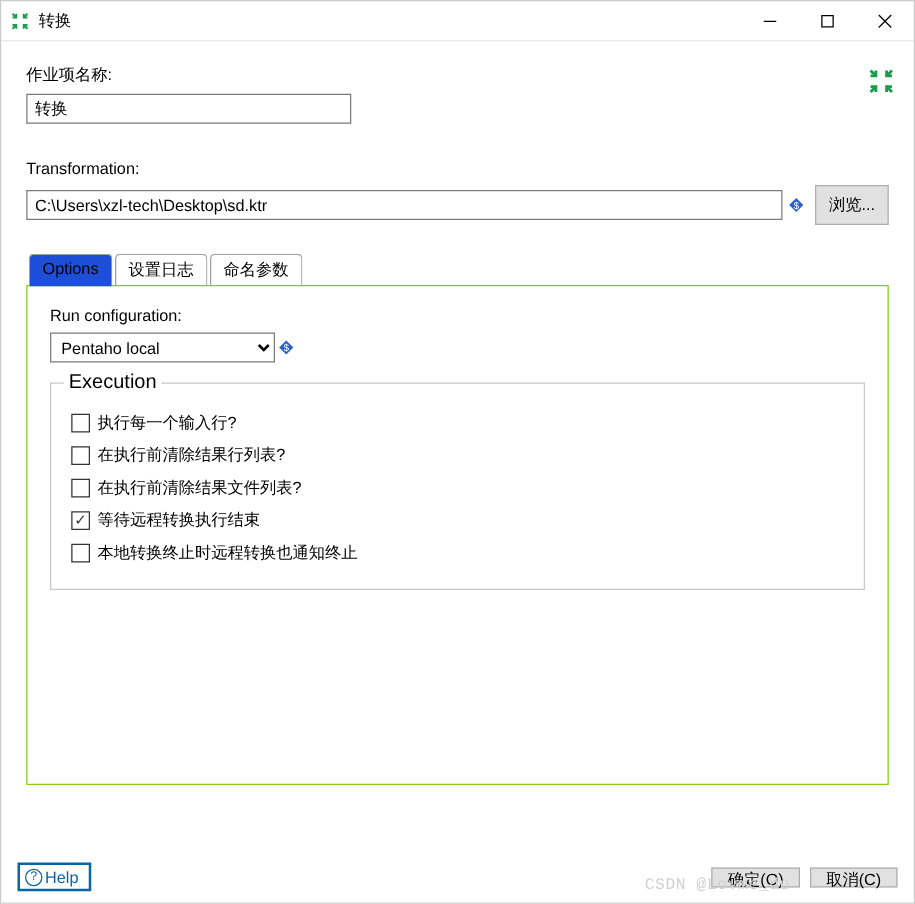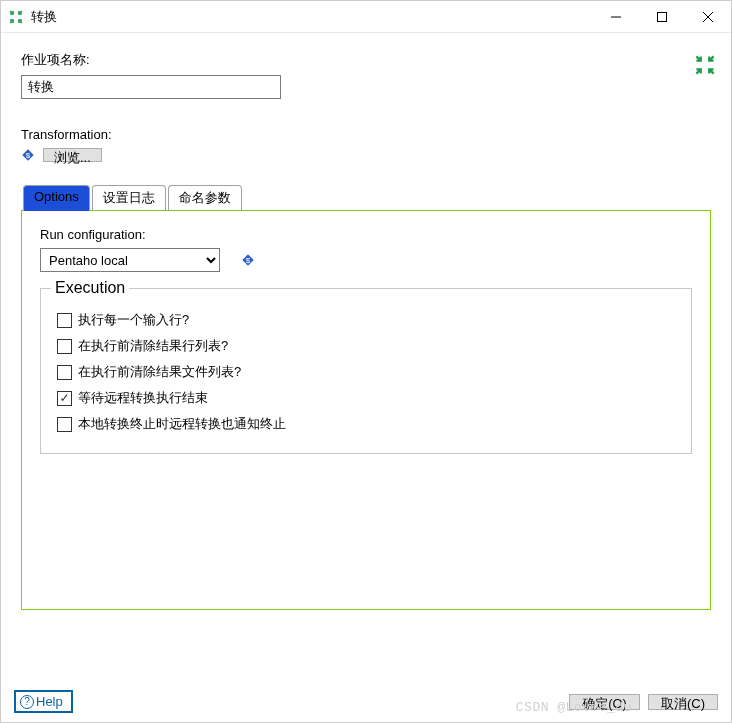--- a/index.html
+++ b/index.html
@@ -61,21 +61,21 @@
       padding:2px 6px;
       font-size:13px;
       font-family:inherit;
       background:#fff;
     }
     .diamond {
       width:14px; height:14px; display:inline-flex; align-items:center; justify-content:center;
     }
     .diamond svg { display:block; }
     .browse-btn {
-      height:14px;
+      height:32px;
       padding: 0 10px;
       border:1px solid #adadad;
       background:#e1e1e1;
       font-size:13px;
       font-family:inherit;
       margin-left:4px;
     }
     .tabs-wrap {
       margin-top: 22px;
       position:relative;
@@ -95,21 +95,21 @@
     .tab.inactive { z-index:1; }
     .tab.active { z-index:3; background:#1d4ed8; }
     .tab-panel {
       border:1px solid #84cc16;
       padding: 16px 18px 18px 18px;
       position:relative;
       z-index:2;
       min-height: 400px;
     }
     .runcfg-lbl { display:block; margin-bottom:6px; }
-    .runcfg-row { display:flex; align-items:center; gap:21px; }
+    .runcfg-row { display:flex; align-items:center; gap:2px; }
     .select {
       height:24px;
       border:1px solid #7a7a7a;
       padding:2px 4px;
       font-size:13px;
       font-family:inherit;
       background:#fff;
       width:180px;
     }
     .group {
@@ -240,20 +240,21 @@
             <path d="M10 13 L10 10 L13 10"></path>
         </g>
       </svg>
     </span>
   </div>
 
   <div class="sep"></div>
 
   <label class="lbl">Transformation:</label>
   <div class="transf-row">
+    <input class="transf-input" value="C:\Users\xzl-tech\Desktop\sd.ktr" style="">
     <span class="diamond">
       <svg width="12" height="12" viewBox="0 0 12 12">
           <rect x="2" y="2" width="8" height="8" fill="#2a60c8" transform="rotate(45 6 6)"></rect>
           <text x="6" y="9" text-anchor="middle" fill="#fff" font-size="8" font-family="sans-serif">$</text>
         </svg>
     </span>
     <button class="browse-btn">浏览...</button>
   </div>
 
   <div class="tabs-wrap">

